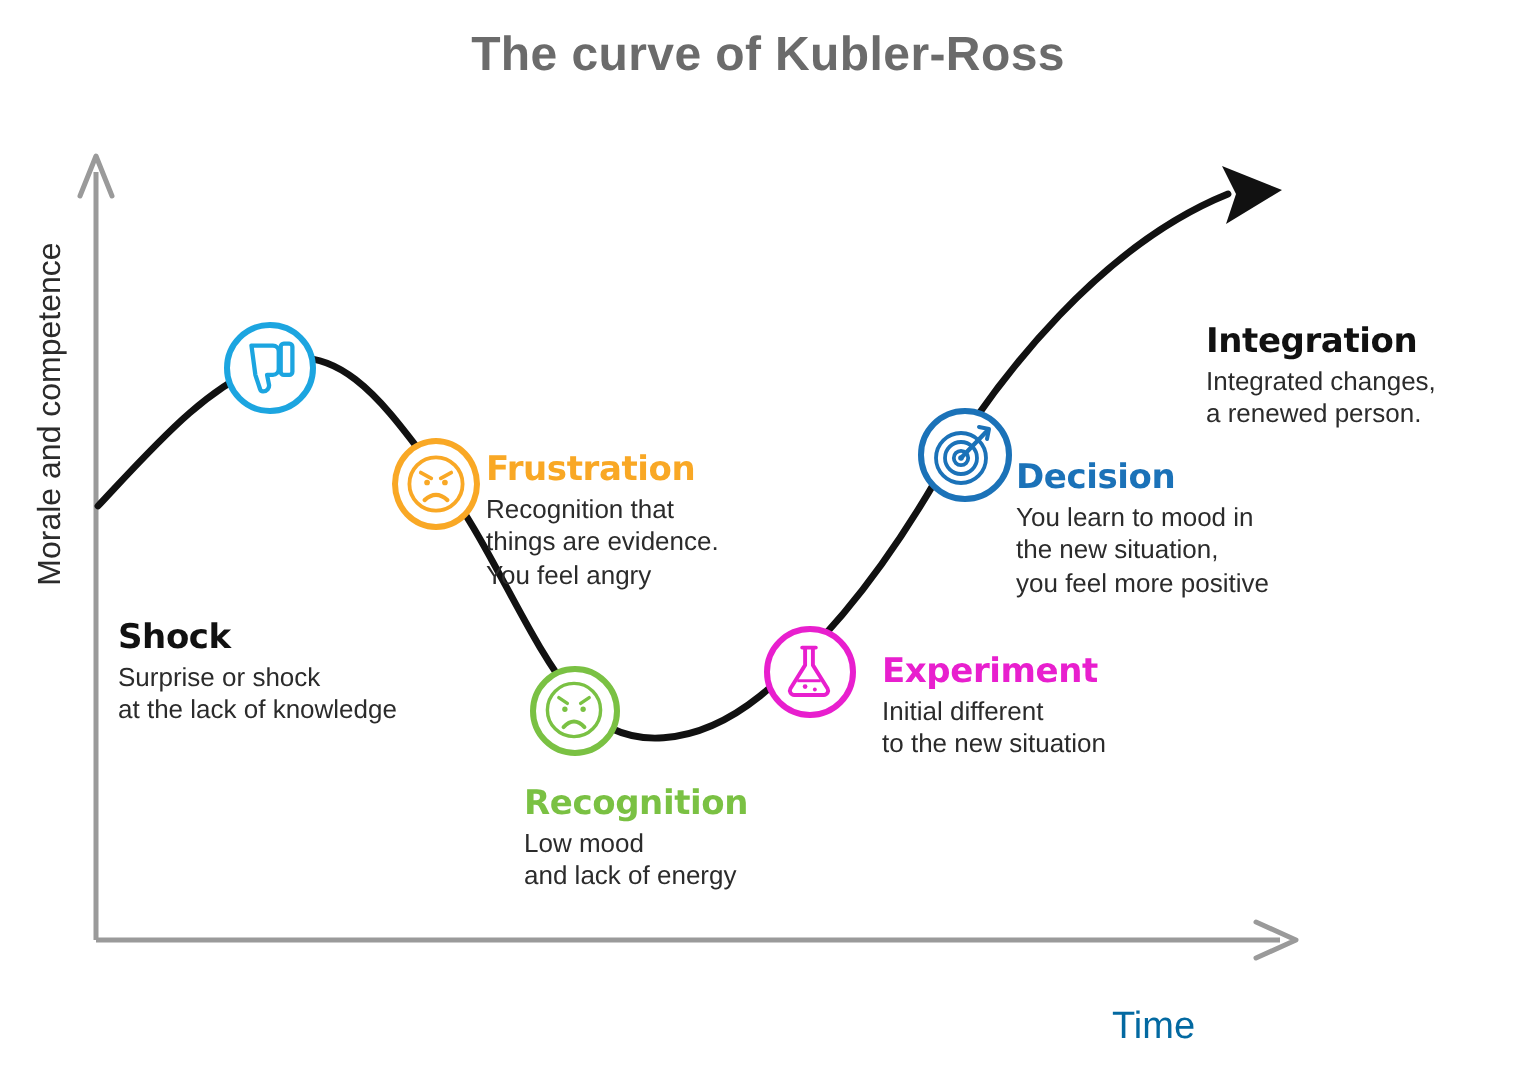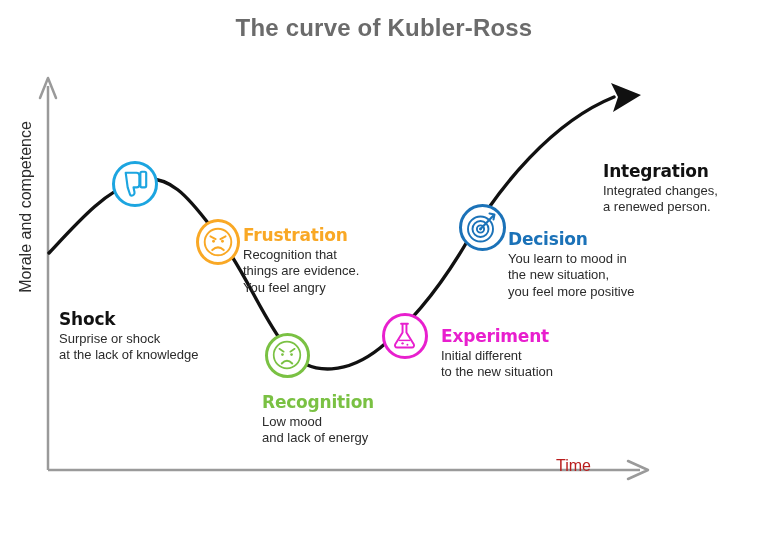--- a/index.html
+++ b/index.html
@@ -48,23 +48,23 @@
   }
   #y-axis-label {
     left: -74px;
     top: 198px;
     width: 200px;
     text-align: center;
     transform: rotate(-90deg);
   }
   #x-axis-label {
     left: 556px;
-    top: 457px;
-    font-size: 16px;
-    color: #b91c1c;
+    top: 503px;
+    font-size: 19px;
+    color: #0369a1;
   }
   .stage-block {
     position: absolute;
     white-space: nowrap;
   }
   .stage-title {
     font-size: 17px;
     font-weight: bold;
     line-height: 1.1;
     font-family: "DejaVu Sans", sans-serif;

